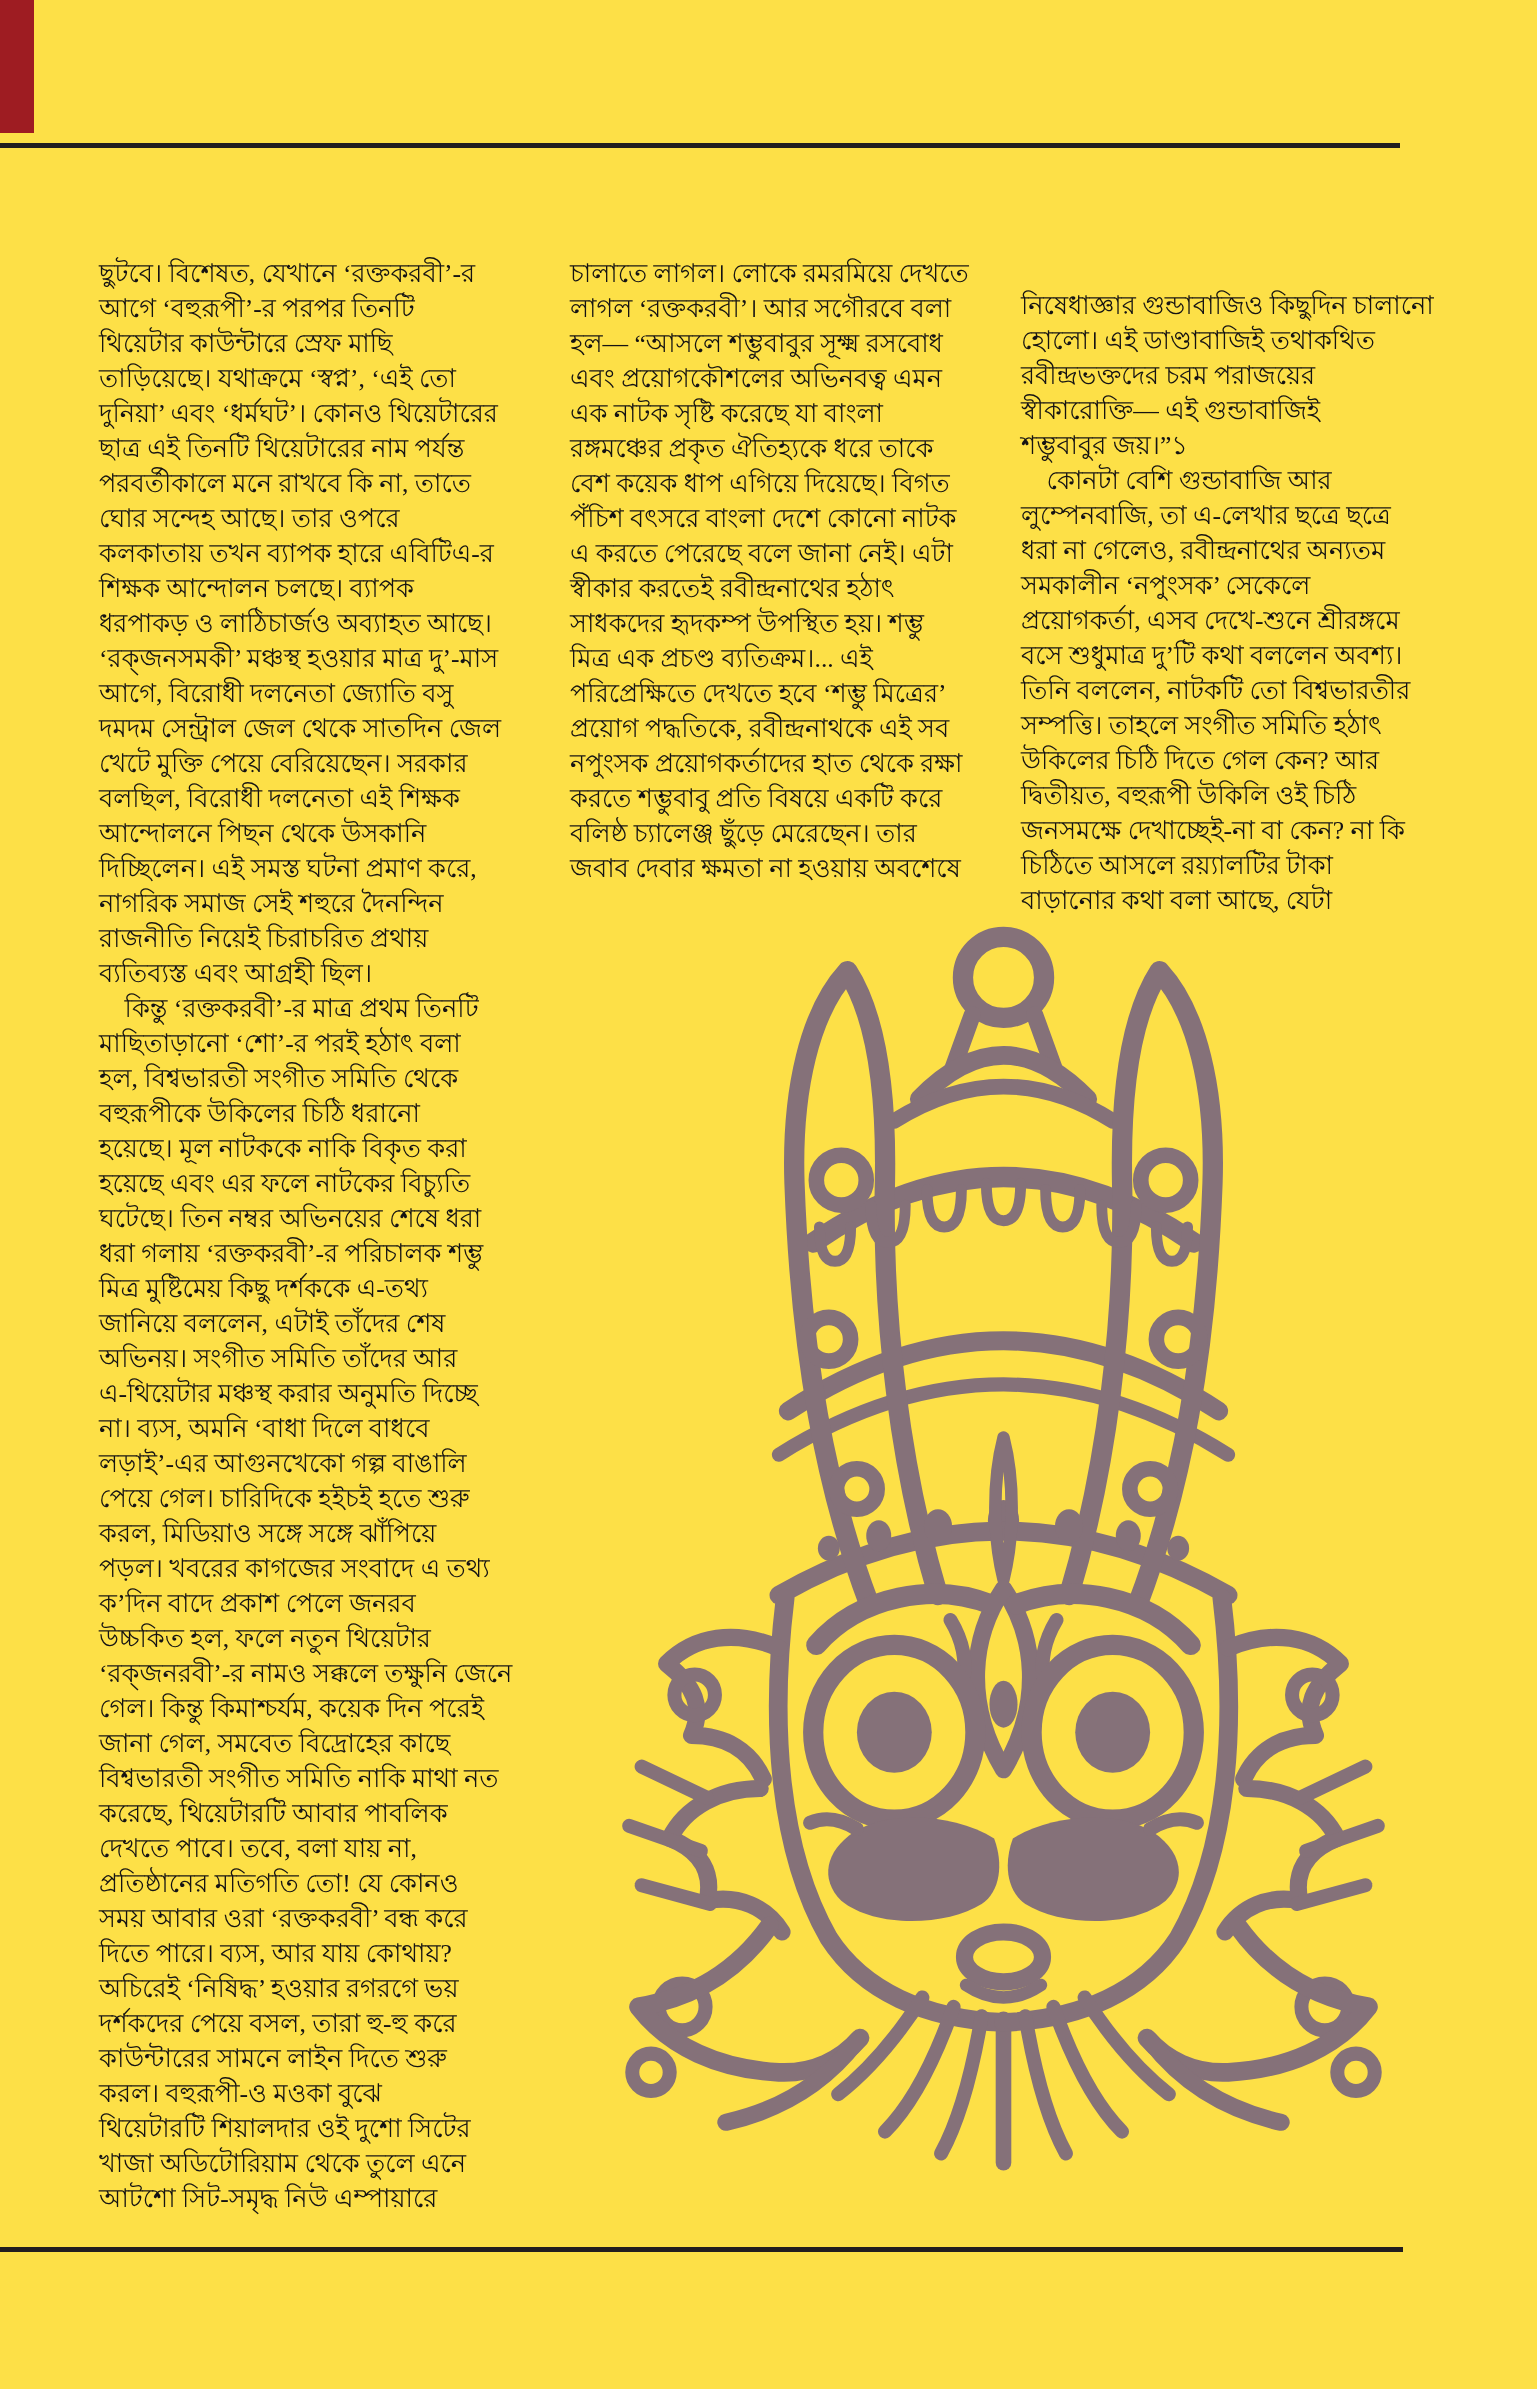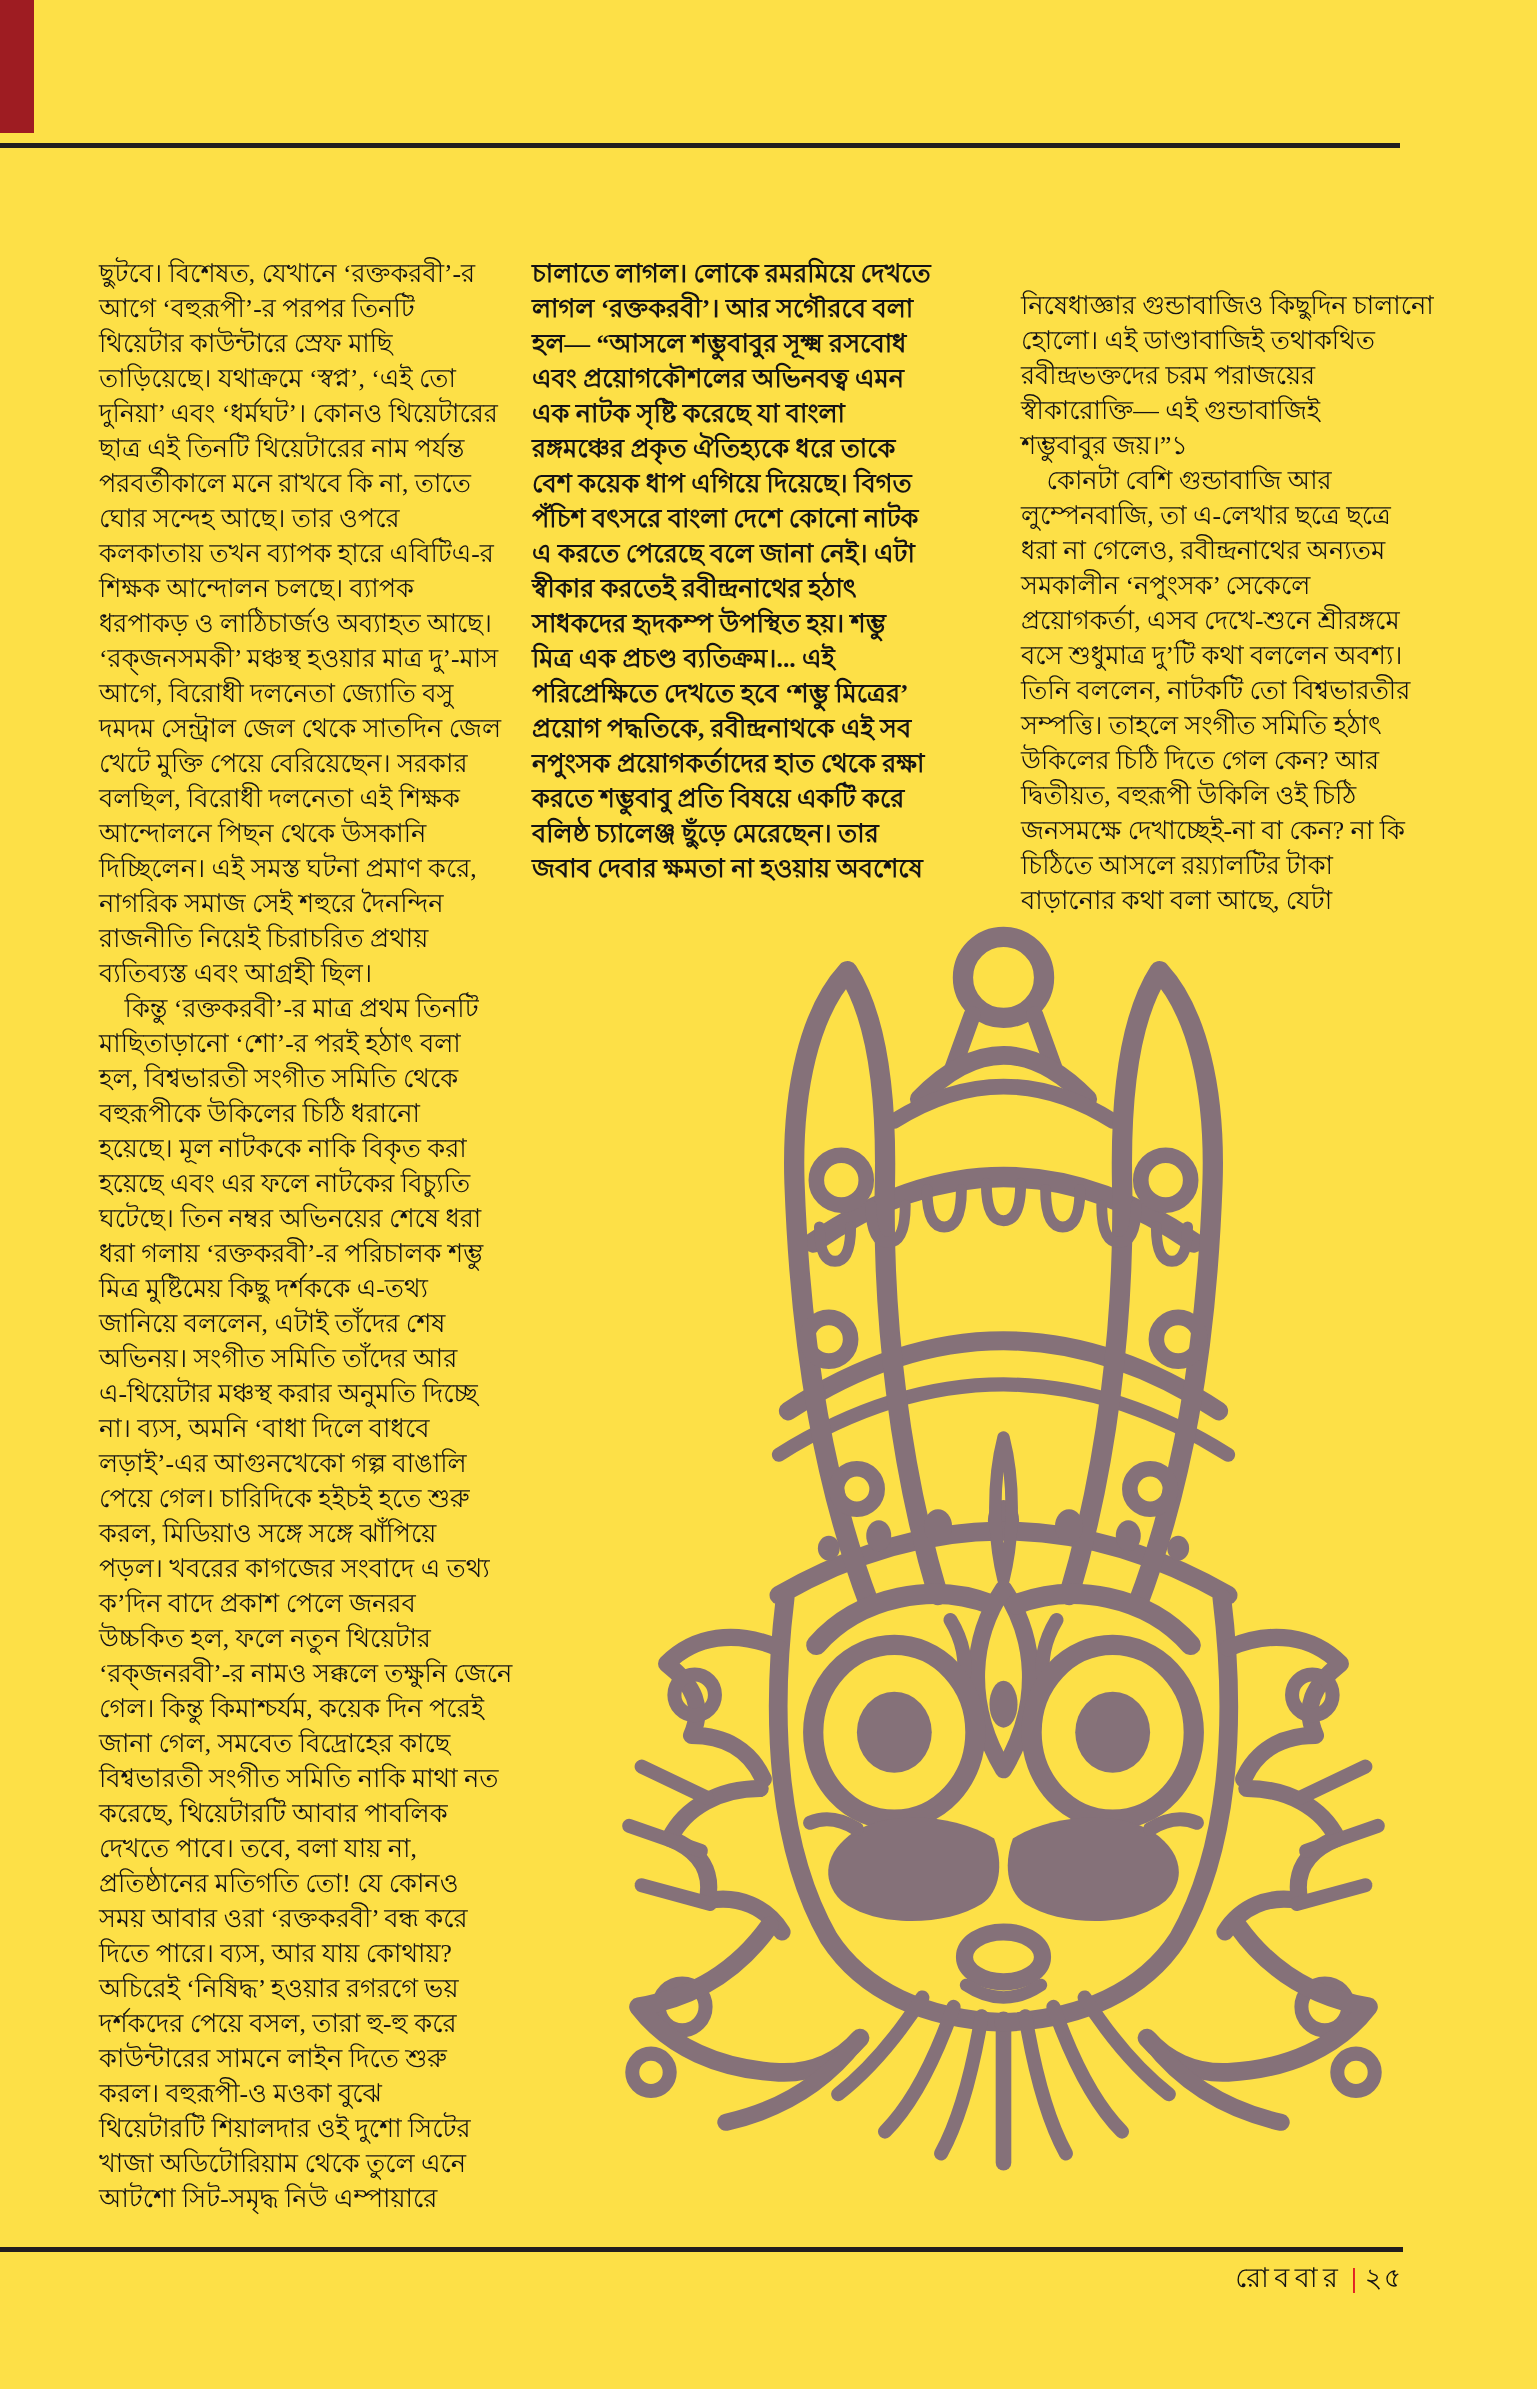--- a/index.html
+++ b/index.html
@@ -20,21 +20,21 @@
   .rule.bottom{top:2247px;width:1403px;height:5.4px;}
   .col{
     position:absolute;top:256px;
     font-size:25.6px;
   }
   .col .ln{
     height:35px;line-height:35px;
     white-space:nowrap;
   }
   .col1{left:99px;width:400px;}
-  .col2{left:532px;width:405px;font-weight:bold;}
+  .col2{left:570px;width:405px;}
   .col3{left:1021px;width:419px;margin-top:32px;}
   .mask-wrap{
     position:absolute;left:546px;top:915px;width:915px;height:1279px;
   }
   .mask-wrap svg{width:100%;height:100%;display:block;}
   .footer{
     position:absolute;left:0;top:2260px;width:1403px;
     text-align:right;
     font-size:27px;line-height:37px;color:#121212;
   }
@@ -217,18 +217,15 @@
           <path d="M 258 700 C 246 734 232 762 214 780" stroke-width="9"></path>
           <path d="M 238 694 C 220 722 202 742 184 756" stroke-width="9"></path>
         </g>
         <use href="#half" transform="translate(580,0) scale(-1,1)"></use>
       </g>
     </svg>
   </div>
 
   <div class="rule bottom"></div>
 
-  <div class="footer">
-    <span class="wordmark">রোববার</span><span class="sep">|</span><span class="pnum">২৫</span>
-  </div>
 
 </div>
 
 
 </body></html>

